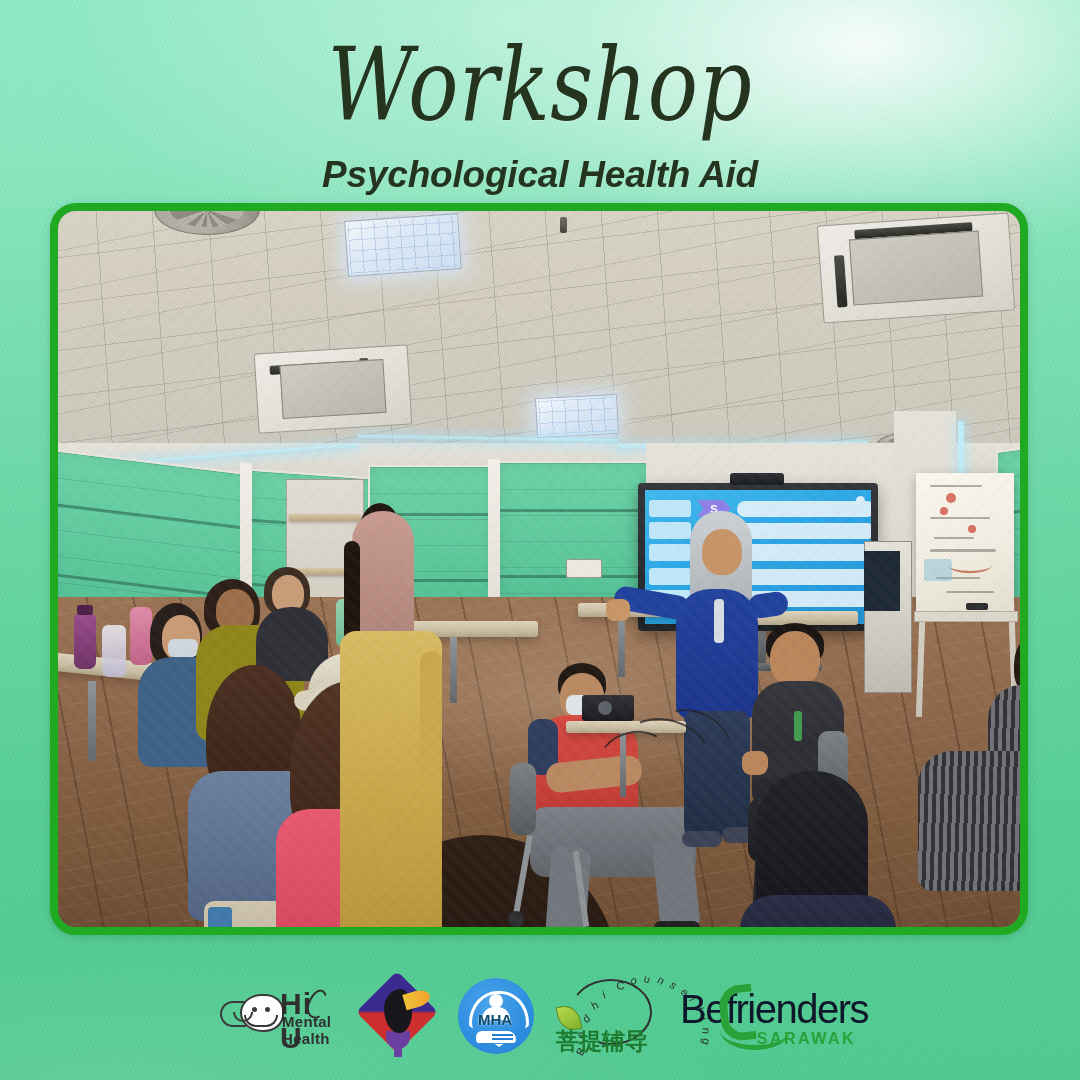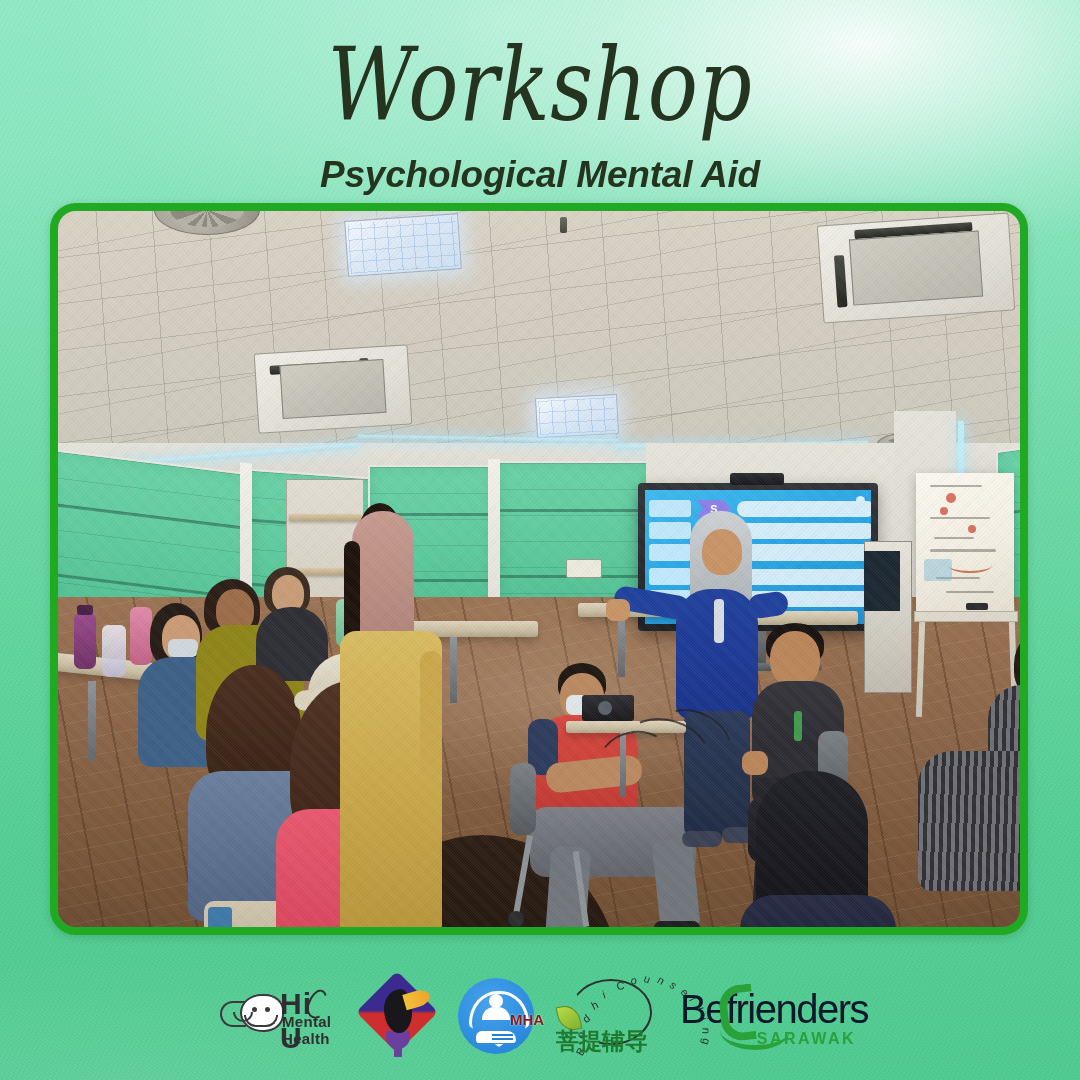--- a/index.html
+++ b/index.html
@@ -469,23 +469,22 @@
     position:absolute; left:31px; top:16px; width:14px; height:14px;
     border-radius:50%; background:#fff;
   }
   .mha .body{
     position:absolute; left:24px; top:29px; width:28px; height:13px;
     border-radius: 12px 12px 0 0; background:#fff;
   }
   .mha .label{
     position:absolute; left:0; top:33px; width:74px; text-align:center;
     font-family:"Liberation Sans",sans-serif;
-    font-size:15px; font-weight:bold; color:#7f1d1d;
+    font-size:15px; font-weight:bold; color:#0c4a6e;
     text-shadow: 0 0 2px #fff;
-    margin-left: 32px;
   }
   .mha .hand{
     position:absolute; left:18px; bottom:11px; width:40px; height:12px;
     border-radius: 10px 14px 6px 6px; background:#fff;
   }
   .mha .hand::after{
     content:""; position:absolute; left:16px; top:3px; right:3px; height:2px;
     background:#2380d2; box-shadow: 0 4px 0 #2380d2;
   }
 
@@ -554,21 +553,21 @@
 <div id="poster">
 
   <div class="bg-base"></div>
   <div class="bg-glow"></div>
   <div class="bg-glow2"></div>
   <div class="bg-lowsheen"></div>
   <div class="bg-noise"></div>
 
   <div class="header">
     <div class="title-main">Workshop</div>
-    <div class="title-sub">Psychological Mental Aid</div>
+    <div class="title-sub">Psychological Health Aid</div>
   </div>
 
   <div class="photo-frame">
     <div class="photo">
 
       <div class="ph ceiling"></div>
       <div class="ph ceil-grid"></div>
       <div class="ph ceil-tilt"></div>
 
       <div class="ph light-panel" style="left:288px; top:6px; width:112px; height:54px; transform:rotate(-4deg);"></div>

